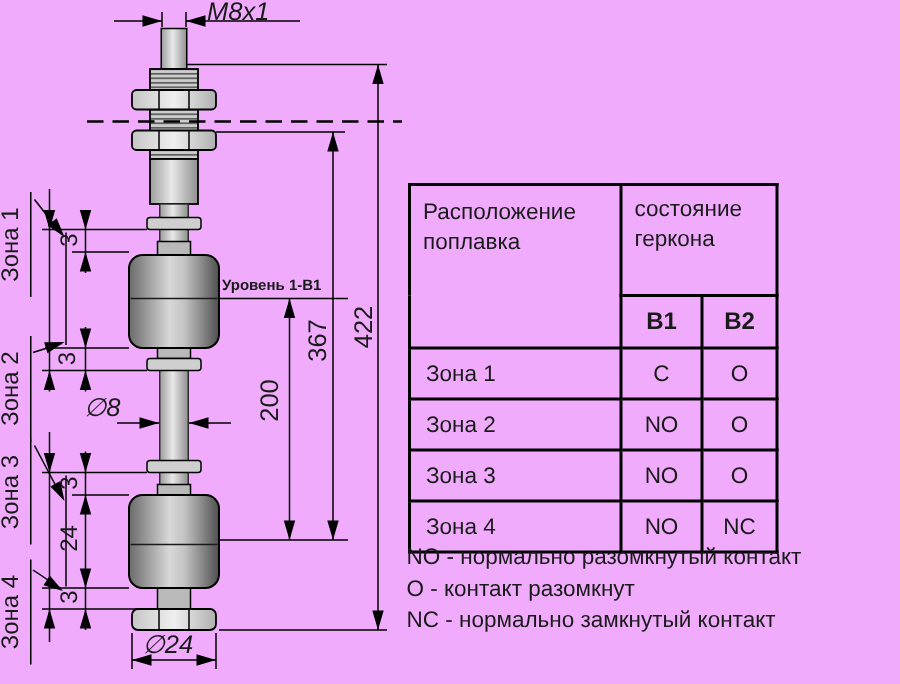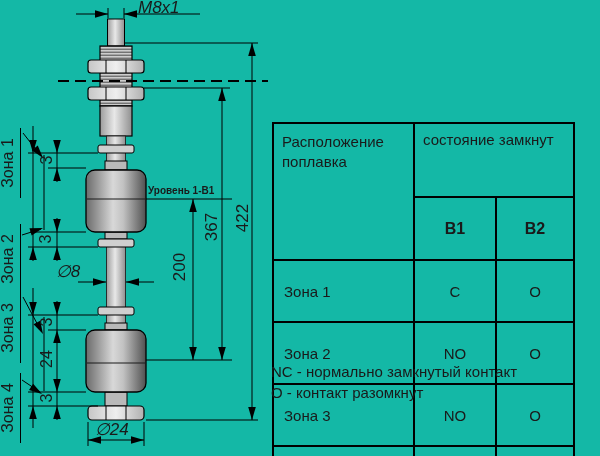--- a/index.html
+++ b/index.html
@@ -1,29 +1,29 @@
 <!DOCTYPE html>
 <html><head>
 <meta charset="utf-8">
 <style>
   html,body{margin:0;padding:0;background:#fff;}
-  .stage{position:relative;width:600px;height:456px;background:#14b8a6;overflow:hidden;
+  .stage{position:relative;width:600px;height:456px;background:#f0abfc;overflow:hidden;
          font-family:"Liberation Sans",sans-serif;color:#000;}
   .stage svg{position:absolute;left:0;top:0;}
   .lbl{position:absolute;white-space:nowrap;color:#1a1a1a;}
   .rot{display:block;text-align:center;transform:rotate(-90deg);}
   .zone-lbl{font-size:16px;border-bottom:1.5px solid #000;padding-bottom:1px;}
   .dim-num{font-size:16px;}
   .dim-big{font-size:17px;}
   .ital{font-style:italic;font-size:17px;}
   .level-lbl{font-size:10px;font-weight:bold;}
   
   .state-table{position:absolute;left:272px;top:122px;border-collapse:collapse;
                font-size:15px;color:#1a1a1a;}
-  .state-table td{border:2px solid #000;padding:16px;}
+  .state-table td{border:2px solid #000;padding:2px;}
   .state-table .c1{width:127px;vertical-align:top;padding:8px 4px 0 8px;line-height:1.35;margin-top:12px;}
   .state-table .c2{width:48px;}
   .state-table .c3{width:44px;}
   .state-table .hdr2{height:66px;vertical-align:top;padding:6px 2px 0 8px;line-height:1.35;}
   .state-table .sub{height:29px;font-weight:bold;font-size:16px;text-align:center;}
   .state-table .zrow{height:28px;padding-left:10px;vertical-align:middle;}
   .state-table .val{text-align:center;vertical-align:middle;}
   
   .legend{position:absolute;left:271px;top:361px;font-size:15px;line-height:21px;color:#1a1a1a;}
 </style>
@@ -188,21 +188,21 @@
 
   <span class="lbl rot zone-lbl" style="left:-25px;top:152px;width:70px;height:20px;">Зона 1</span>
   <span class="lbl rot zone-lbl" style="left:-25px;top:248px;width:70px;height:20px;">Зона 2</span>
   <span class="lbl rot zone-lbl" style="left:-25px;top:317px;width:70px;height:20px;">Зона 3</span>
   <span class="lbl rot zone-lbl" style="left:-25px;top:397px;width:70px;height:20px;">Зона 4</span>
 
   <table class="state-table">
     <tbody>
         <tr>
       <td class="c1" rowspan="2">Расположение поплавка</td>
-      <td class="hdr2" colspan="2">состояние замкнут</td>
+      <td class="hdr2" colspan="2">состояние геркона</td>
     </tr>
     <tr>
       <td class="c2 sub">В1</td>
       <td class="c3 sub">В2</td>
     </tr>
     <tr>
       <td class="zrow">Зона 1</td>
       <td class="val">C</td>
       <td class="val">O</td>
     </tr>
@@ -218,17 +218,18 @@
     </tr>
     <tr>
       <td class="zrow">Зона 4</td>
       <td class="val">NO</td>
       <td class="val">NC</td>
     </tr>
   </tbody>
     </table>
 
   <div class="legend">
+    <div>NO - нормально разомкнутый контакт</div>
+    <div>O - контакт разомкнут</div>
     <div>NC - нормально замкнутый контакт</div>
-    <div>O - контакт разомкнут</div>
   </div>
 
 </div>
 
 </body></html>

